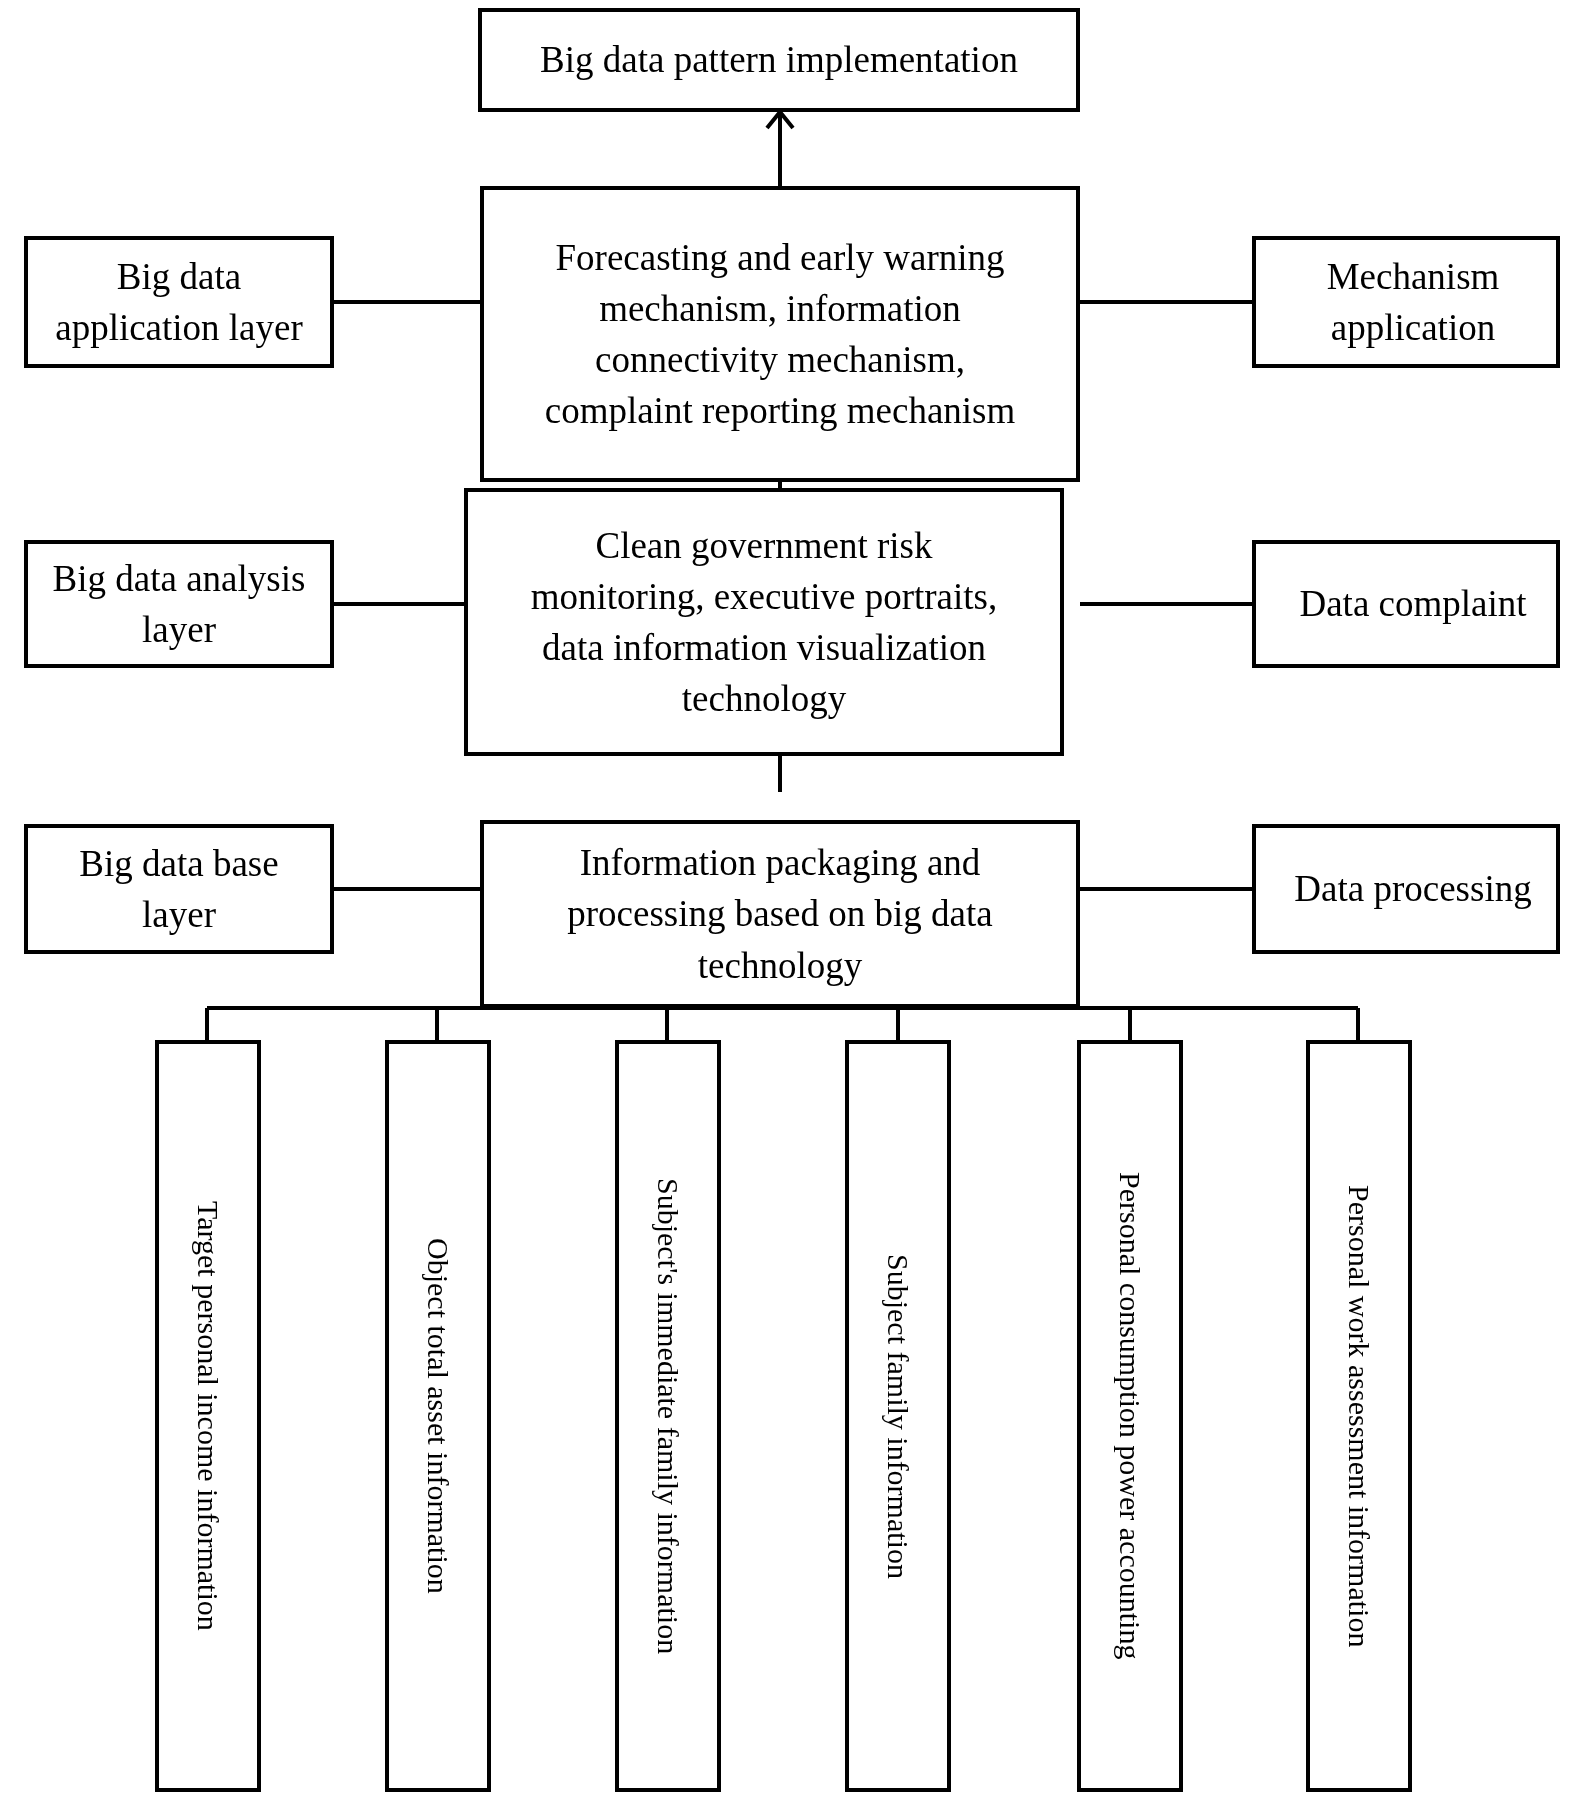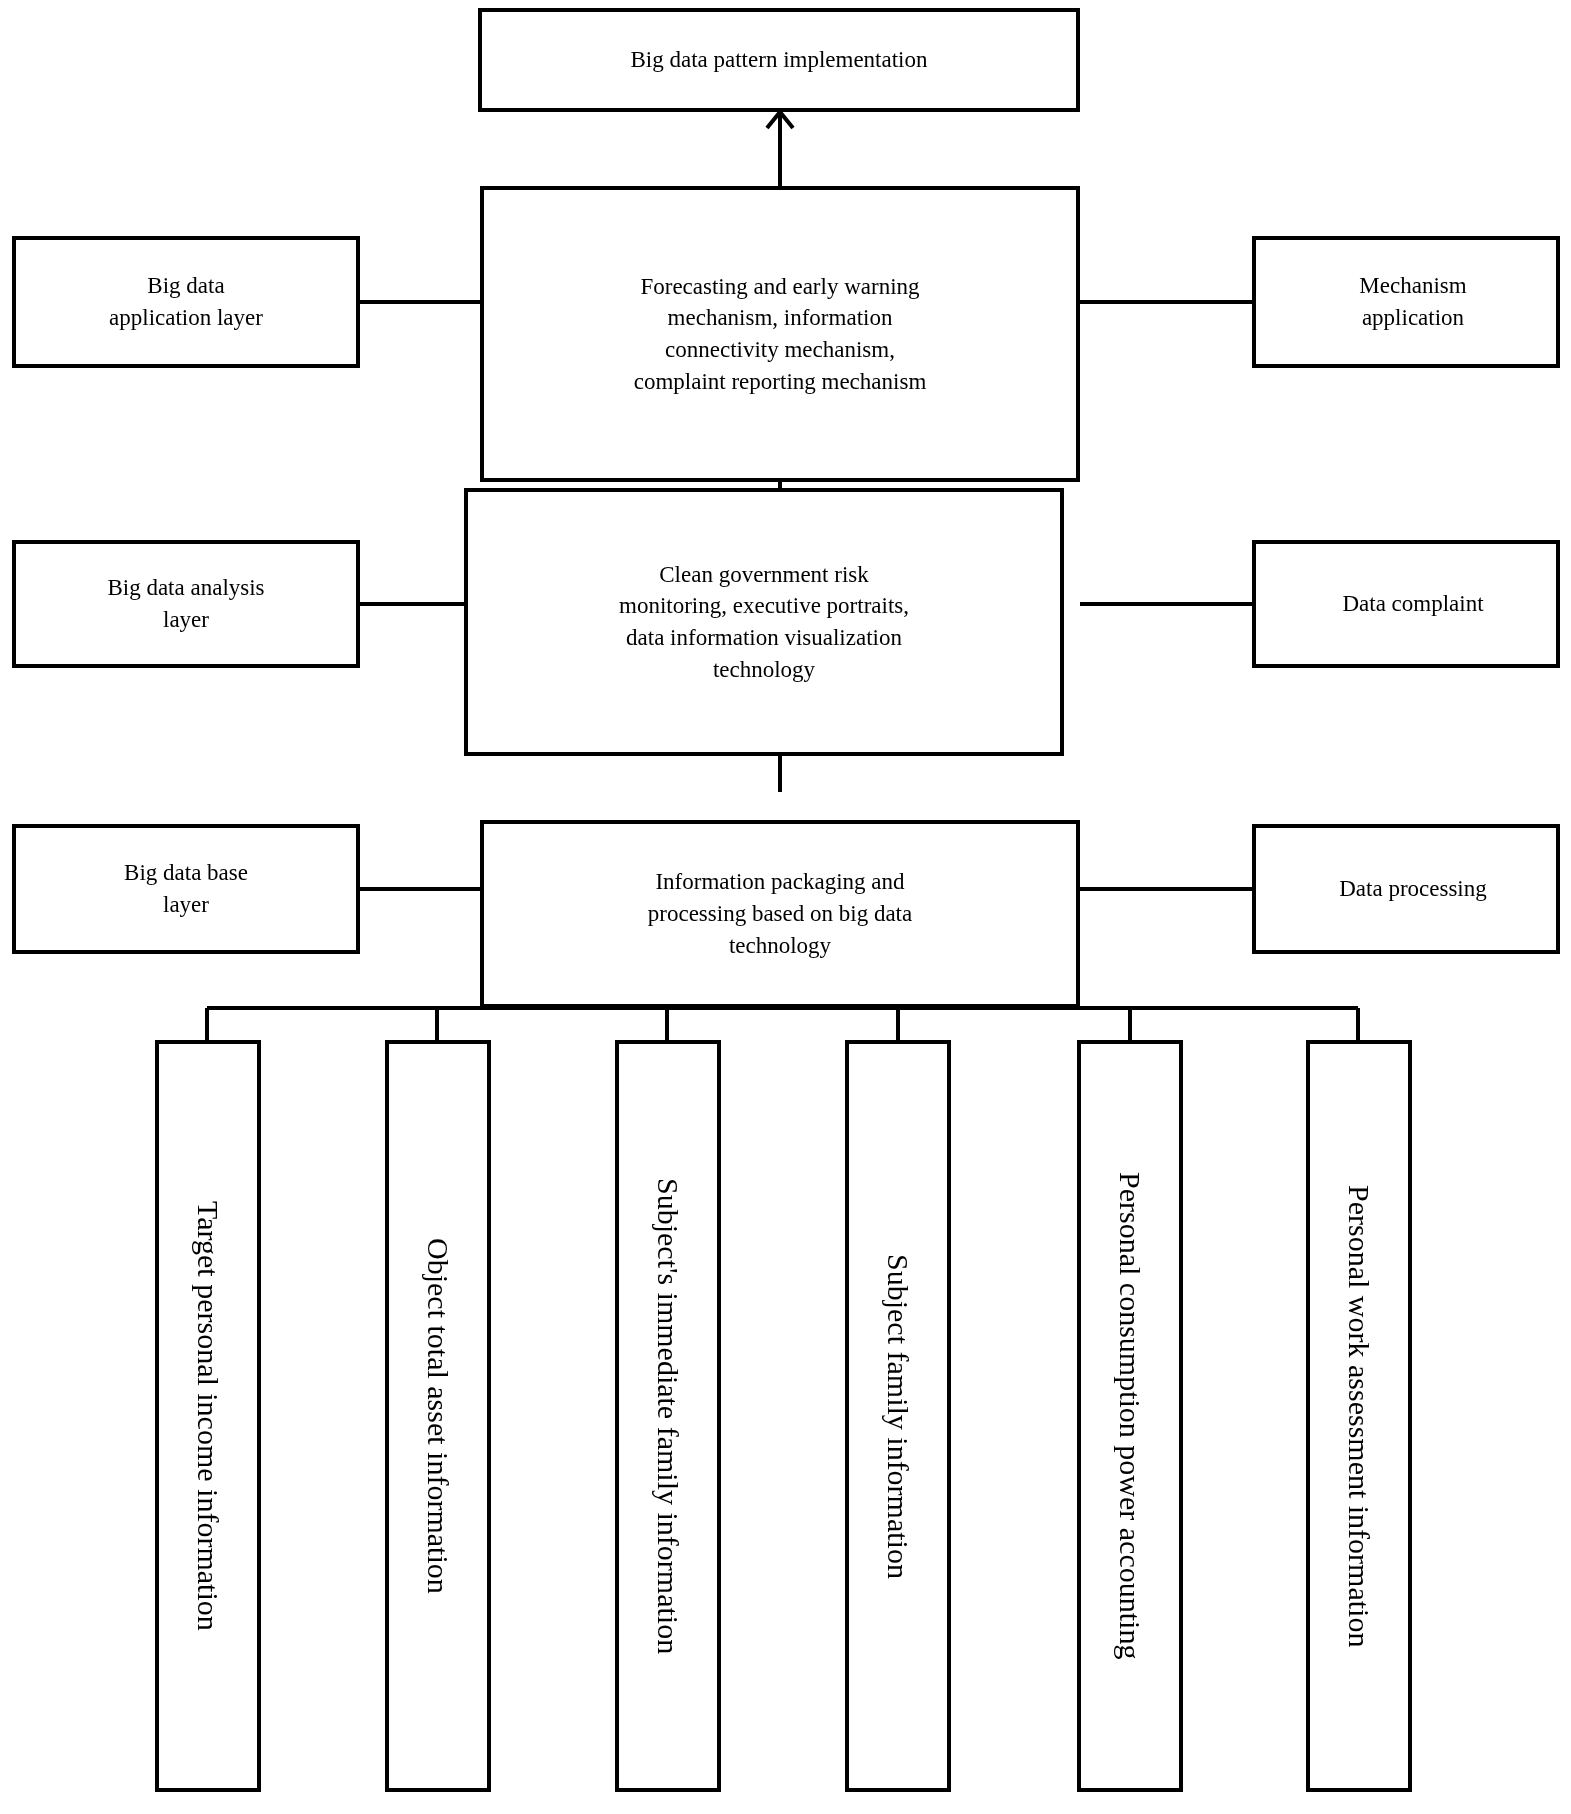--- a/index.html
+++ b/index.html
@@ -18,31 +18,31 @@
   }
   .box {
     position: absolute;
     box-sizing: border-box;
     border: 4px solid #000000;
     background: #ffffff;
     display: flex;
     align-items: center;
     justify-content: center;
     text-align: center;
-    font-size: 23px;
+    font-size: 37px;
     line-height: 1.38;
     white-space: pre-line;
   }
   
   .b-top  { left: 478px; top: 8px;   width: 602px; height: 104px; }
   .b-l2   { left: 480px; top: 186px; width: 600px; height: 296px; }
   .b-l3   { left: 464px; top: 488px; width: 600px; height: 268px; }
   .b-l4   { left: 480px; top: 776px; width: 600px; height: 188px; margin-top: 44px; }
   
-  .side-left  { left: 12px;    width: 348px; }
+  .side-left  { left: 24px;    width: 310px; }
   .side-right { left: 1252px; width: 308px; padding-left: 14px; }
   .y-l2 { top: 236px; height: 132px; }
   .y-l3 { top: 540px; height: 128px; }
   .y-l4 { top: 824px; height: 130px; }
   
   .source {
     position: absolute;
     box-sizing: border-box;
     border: 4px solid #000000;
     background: #ffffff;

